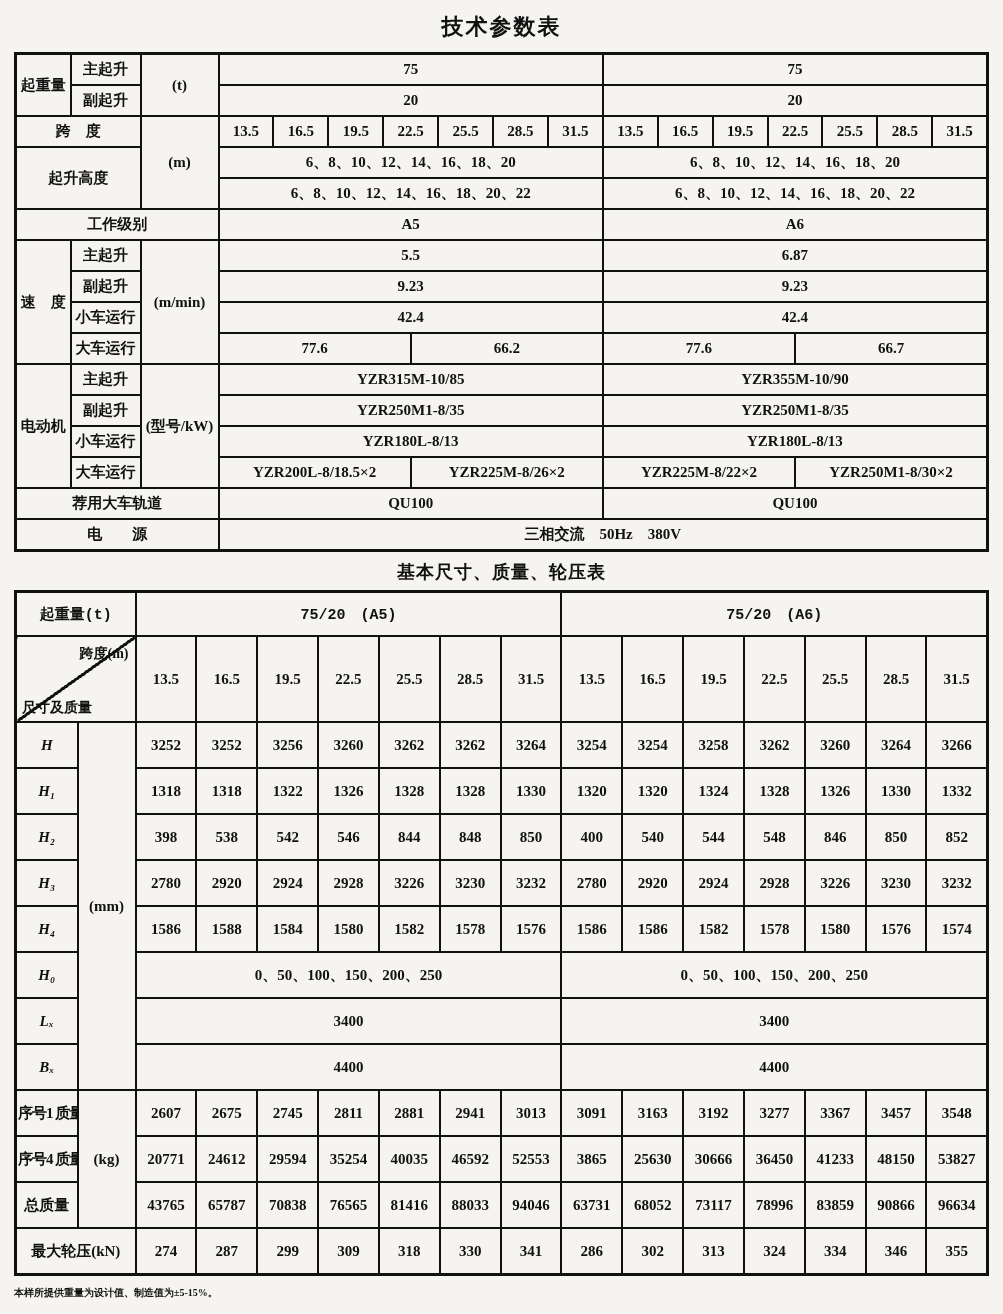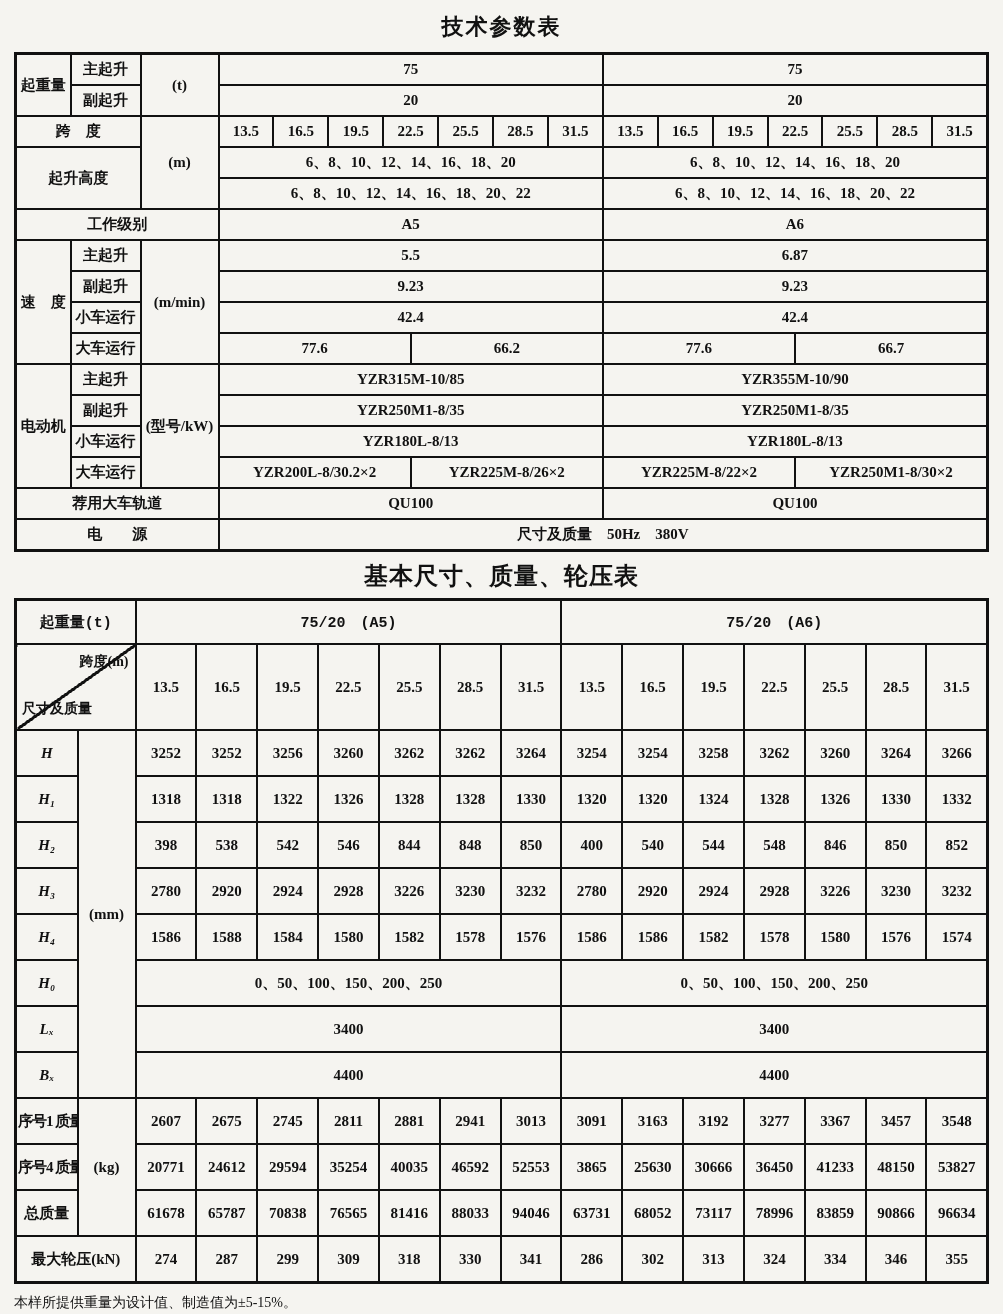--- a/index.html
+++ b/index.html
@@ -13,21 +13,21 @@
   }
   .page-title{
     text-align:center;
     font-size:22px;
     letter-spacing:2px;
     padding:12px 0 10px 0;
     font-weight:700;
   }
   .mid-title{
     text-align:center;
-    font-size:24px;
+    font-size:18px;
     letter-spacing:1px;
     padding:8px 0 6px 0;
     font-weight:700;
   }
   table{
     border-collapse:collapse;
     table-layout:fixed;
     width:975px;
     margin:0 auto;
     border:3px solid #111;
@@ -51,25 +51,25 @@
   .small-label{font-size:12px;letter-spacing:-1px;}
   .diag{
     position:relative;
     background:linear-gradient(to bottom right,
       transparent calc(50% - 1.5px),
       #111 calc(50% - 1.5px),
       #111 calc(50% + 1.5px),
       transparent calc(50% + 1.5px));
   }
   .diag .tr-lab{position:absolute;top:8px;right:6px;font-size:14px;}
-  .diag .bl-lab{position:absolute;bottom:11px;left:5px;font-size:14px;}
+  .diag .bl-lab{position:absolute;bottom:4px;left:5px;font-size:14px;}
   .footnote{
-    font-size:14px;
+    font-size:10px;
     padding:10px 0 0 14px;
-    font-weight:400;
+    font-weight:700;
   }
 </style>
 </head>
 <body>
 
 <div class="page-title">技术参数表</div>
 
 <table class="t1">
   <colgroup>
     <col style="width:55px">
@@ -158,33 +158,33 @@
     <td colspan="14">YZR250M1-8/35</td>
     <td colspan="14">YZR250M1-8/35</td>
   </tr>
   <tr>
     <th>小车运行</th>
     <td colspan="14">YZR180L-8/13</td>
     <td colspan="14">YZR180L-8/13</td>
   </tr>
   <tr>
     <th>大车运行</th>
-    <td colspan="7">YZR200L-8/30.2×2</td>
+    <td colspan="7">YZR200L-8/18.5×2</td>
         <td colspan="7">YZR225M-8/26×2</td>
     <td colspan="7">YZR225M-8/22×2</td>
         <td colspan="7">YZR250M1-8/30×2</td>
   </tr>
   <tr>
     <th colspan="3">荐用大车轨道</th>
     <td colspan="14">QU100</td>
     <td colspan="14">QU100</td>
   </tr>
   <tr>
     <th colspan="3">电　　源</th>
-    <td colspan="28">尺寸及质量　50Hz　380V</td>
+    <td colspan="28">三相交流　50Hz　380V</td>
   </tr>
 </tbody>
   </table>
 
 <div class="mid-title">基本尺寸、质量、轮压表</div>
 
 <table class="t2">
   <colgroup>
     <col style="width:62px">
       <col style="width:58px">
@@ -347,21 +347,21 @@
     <td>3865</td>
         <td>25630</td>
         <td>30666</td>
         <td>36450</td>
         <td>41233</td>
         <td>48150</td>
         <td>53827</td>
   </tr>
   <tr>
     <th>总质量</th>
-    <td>61678</td>
+    <td>43765</td>
         <td>65787</td>
         <td>70838</td>
         <td>76565</td>
         <td>81416</td>
         <td>88033</td>
         <td>94046</td>
     <td>63731</td>
         <td>68052</td>
         <td>73117</td>
         <td>78996</td>

